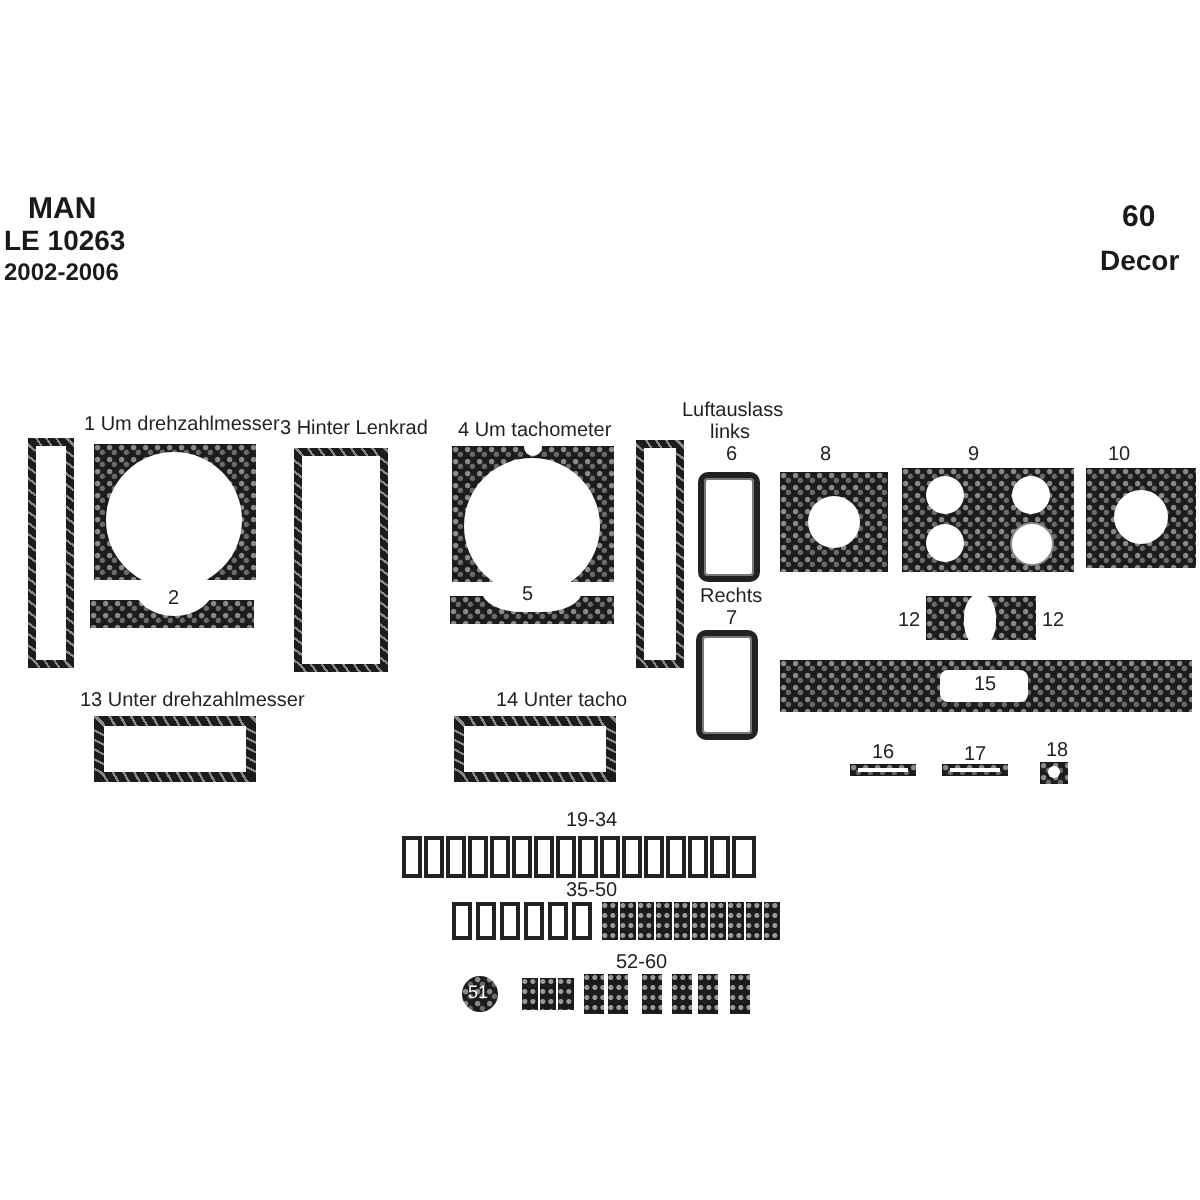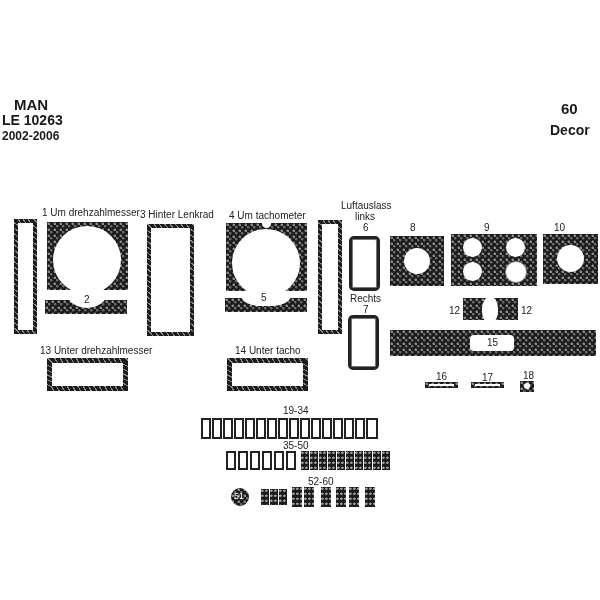--- a/index.html
+++ b/index.html
@@ -109,21 +109,21 @@
 <div class="abs carbon" style="left:471px;top:382px;width:33px;height:6px;">
   <div class="abs" style="left:4px;top:2px;width:25px;height:2px;background:#fff;"></div>
 </div>
 <div class="lbl" style="left:523px;top:370px;text-align:right;">18</div>
 <div class="abs carbon" style="left:520px;top:381px;width:14px;height:11px;">
   <div class="hole" style="left:4px;top:2px;width:6px;height:6px;"></div>
 </div>
 
 <div class="lbl" style="left:40px;top:345px;">13  Unter drehzahlmesser</div>
 <div class="abs frame" style="left:47px;top:358px;width:81px;height:33px;border-width:5px;"></div>
-<div class="lbl" style="left:235px;top:345px;">14  Unter tacho</div>
+<div class="lbl" style="left:248px;top:345px;">14  Unter tacho</div>
 <div class="abs frame" style="left:227px;top:358px;width:81px;height:33px;border-width:5px;"></div>
 
 <div class="lbl" style="left:283px;top:405px;">19-34</div>
 <div class="abs" style="left:201px;top:418px;width:180px;height:22px;">
   <div class="mini frame-s" style="left:0px;top:0;width:10px;height:21px;"></div>
   <div class="mini frame-s" style="left:11px;top:0;width:10px;height:21px;"></div>
   <div class="mini frame-s" style="left:22px;top:0;width:10px;height:21px;"></div>
   <div class="mini frame-s" style="left:33px;top:0;width:10px;height:21px;"></div>
   <div class="mini frame-s" style="left:44px;top:0;width:10px;height:21px;"></div>
   <div class="mini frame-s" style="left:55px;top:0;width:10px;height:21px;"></div>

